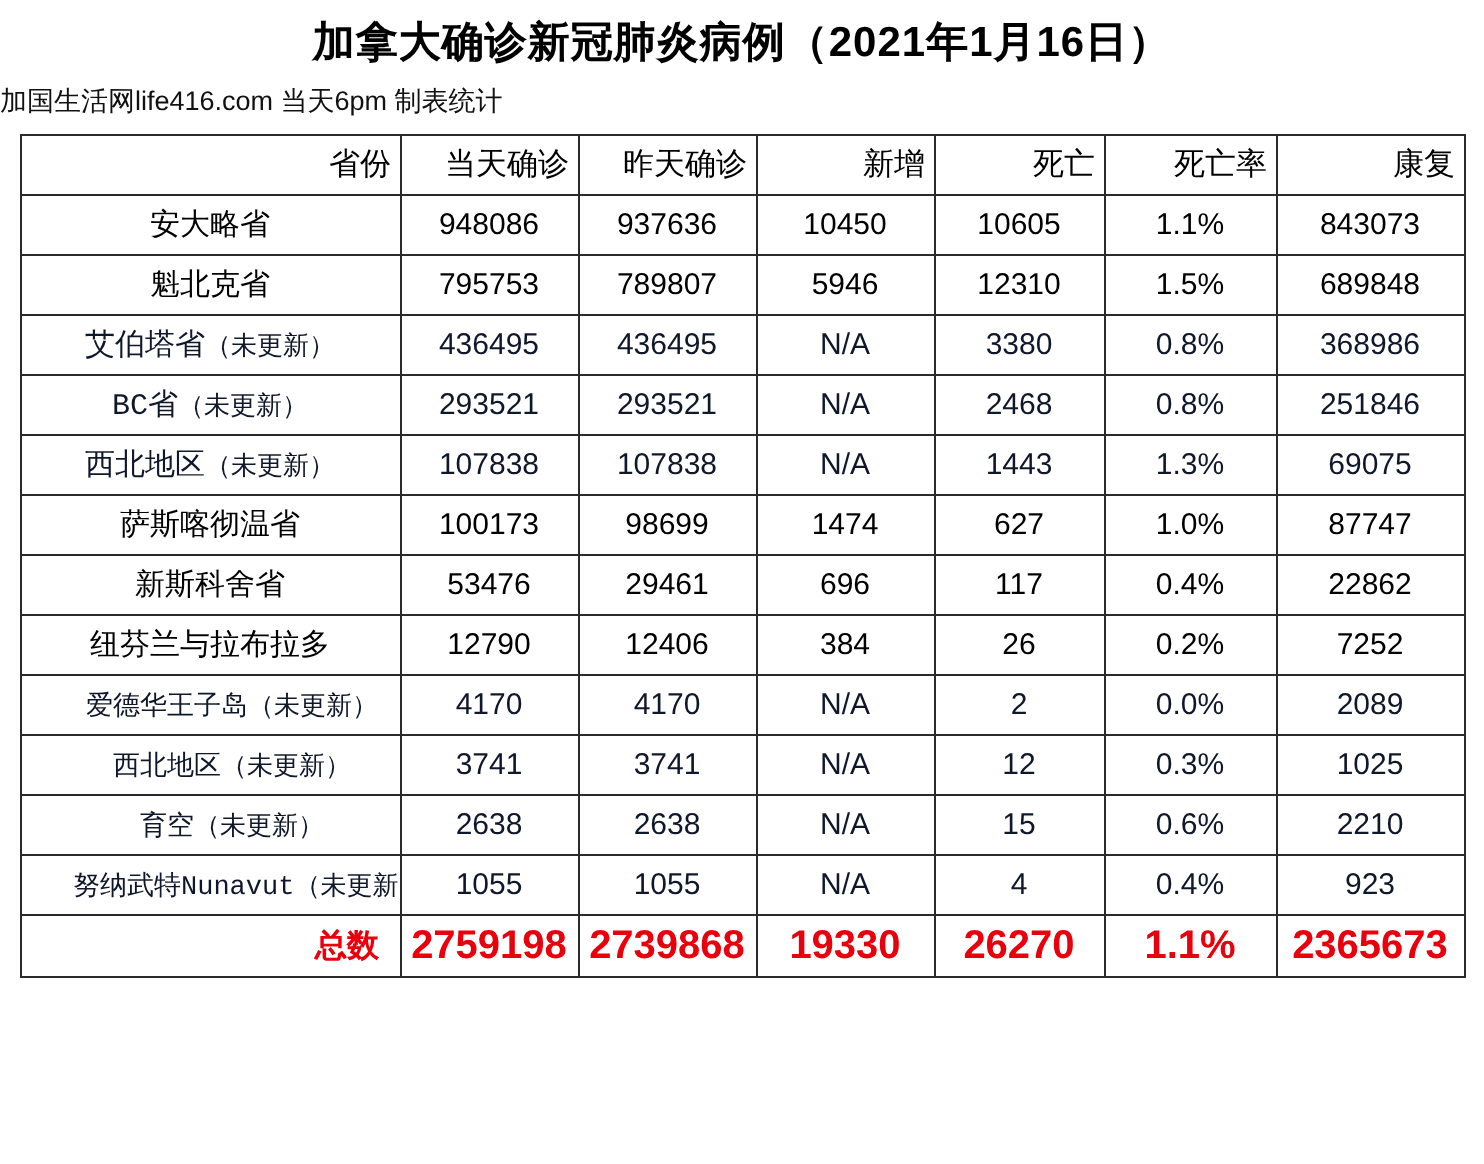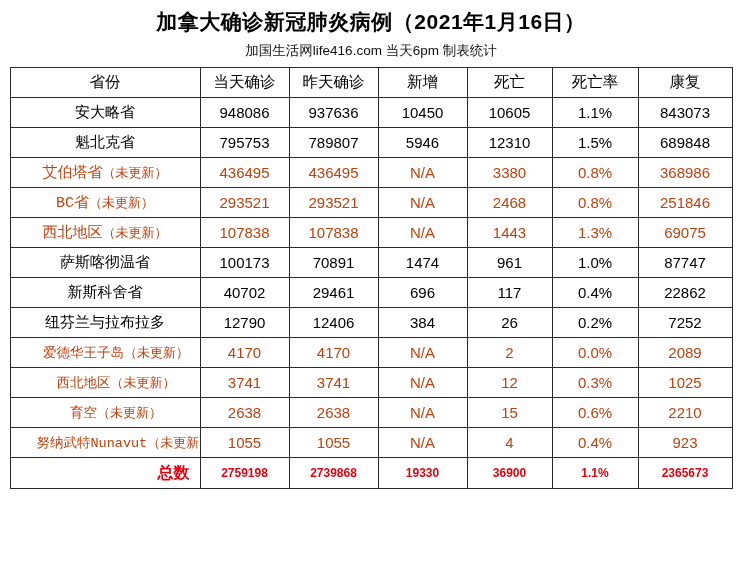--- a/index.html
+++ b/index.html
@@ -22,21 +22,20 @@
   }
   .title {
     text-align: center;
     font-size: 21px;
     font-weight: bold;
     letter-spacing: 0.5px;
     padding-top: 9px;
     line-height: 26px;
   }
   .subtitle {
-    text-align: center;
     font-size: 13.5px;
     color: #111;
     padding-top: 7px;
     padding-bottom: 8px;
     line-height: 17px;
   }
   table.covid {
     border-collapse: collapse;
     width: 722px;
     margin: 0 auto;
@@ -48,49 +47,50 @@
     font-size: 15px;
     font-weight: normal;
     text-align: center;
     padding: 0 4px;
     box-sizing: border-box;
     white-space: nowrap;
     overflow: hidden;
   }
   table.covid th {
     font-size: 15.5px;
+    text-align: right;
   }
   col.c-prov  { width: 190px; }
   col.c-num   { width: 89px; }
   col.c-num2  { width: 89px; }
   col.c-new   { width: 89px; }
   col.c-death { width: 85px; }
   col.c-rate  { width: 86px; }
   col.c-rec   { width: 94px; }
 
   td.prov {
     text-align: left;
     padding-left: 8px;
     font-size: 15.5px;
     font-family: Liberation Mono, monospace;
   }
   .sub-note {
     font-size: 13px;
   }
   tr.stale td, tr.stale td.prov {
-    color: #c2410c;
+    color: #0f172a;
   }
   tr.small td.prov {
     font-size: 13.5px;
     padding-left: 26px;
   }
   tr.total td {
     color: #e8000d;
     font-weight: bold;
-    font-size: 12px;
+    font-size: 20px;
     height: 31px;
   }
   tr.total td.prov {
     text-align: right;
     padding-right: 10px;
     font-size: 16px;
   }
 </style>
 </head>
 <body>
@@ -163,29 +163,29 @@
           <td>107838</td>
           <td>107838</td>
           <td>N/A</td>
           <td>1443</td>
           <td>1.3%</td>
           <td>69075</td>
         </tr>
         <tr>
           <td class="prov"><span>萨斯喀彻温省</span></td>
           <td>100173</td>
-          <td>70891</td>
+          <td>98699</td>
           <td>1474</td>
-          <td>961</td>
+          <td>627</td>
           <td>1.0%</td>
           <td>87747</td>
         </tr>
         <tr>
           <td class="prov"><span>新斯科舍省</span></td>
-          <td>40702</td>
+          <td>53476</td>
           <td>29461</td>
           <td>696</td>
           <td>117</td>
           <td>0.4%</td>
           <td>22862</td>
         </tr>
         <tr>
           <td class="prov"><span>纽芬兰与拉布拉多</span></td>
           <td>12790</td>
           <td>12406</td>
@@ -228,20 +228,20 @@
           <td>N/A</td>
           <td>4</td>
           <td>0.4%</td>
           <td>923</td>
         </tr>
         <tr class="total">
           <td class="prov">总数</td>
           <td>2759198</td>
           <td>2739868</td>
           <td>19330</td>
-          <td>36900</td>
+          <td>26270</td>
           <td>1.1%</td>
           <td>2365673</td>
         </tr>
       </tbody>
   </table>
 
 </div>
 
 </body></html>

